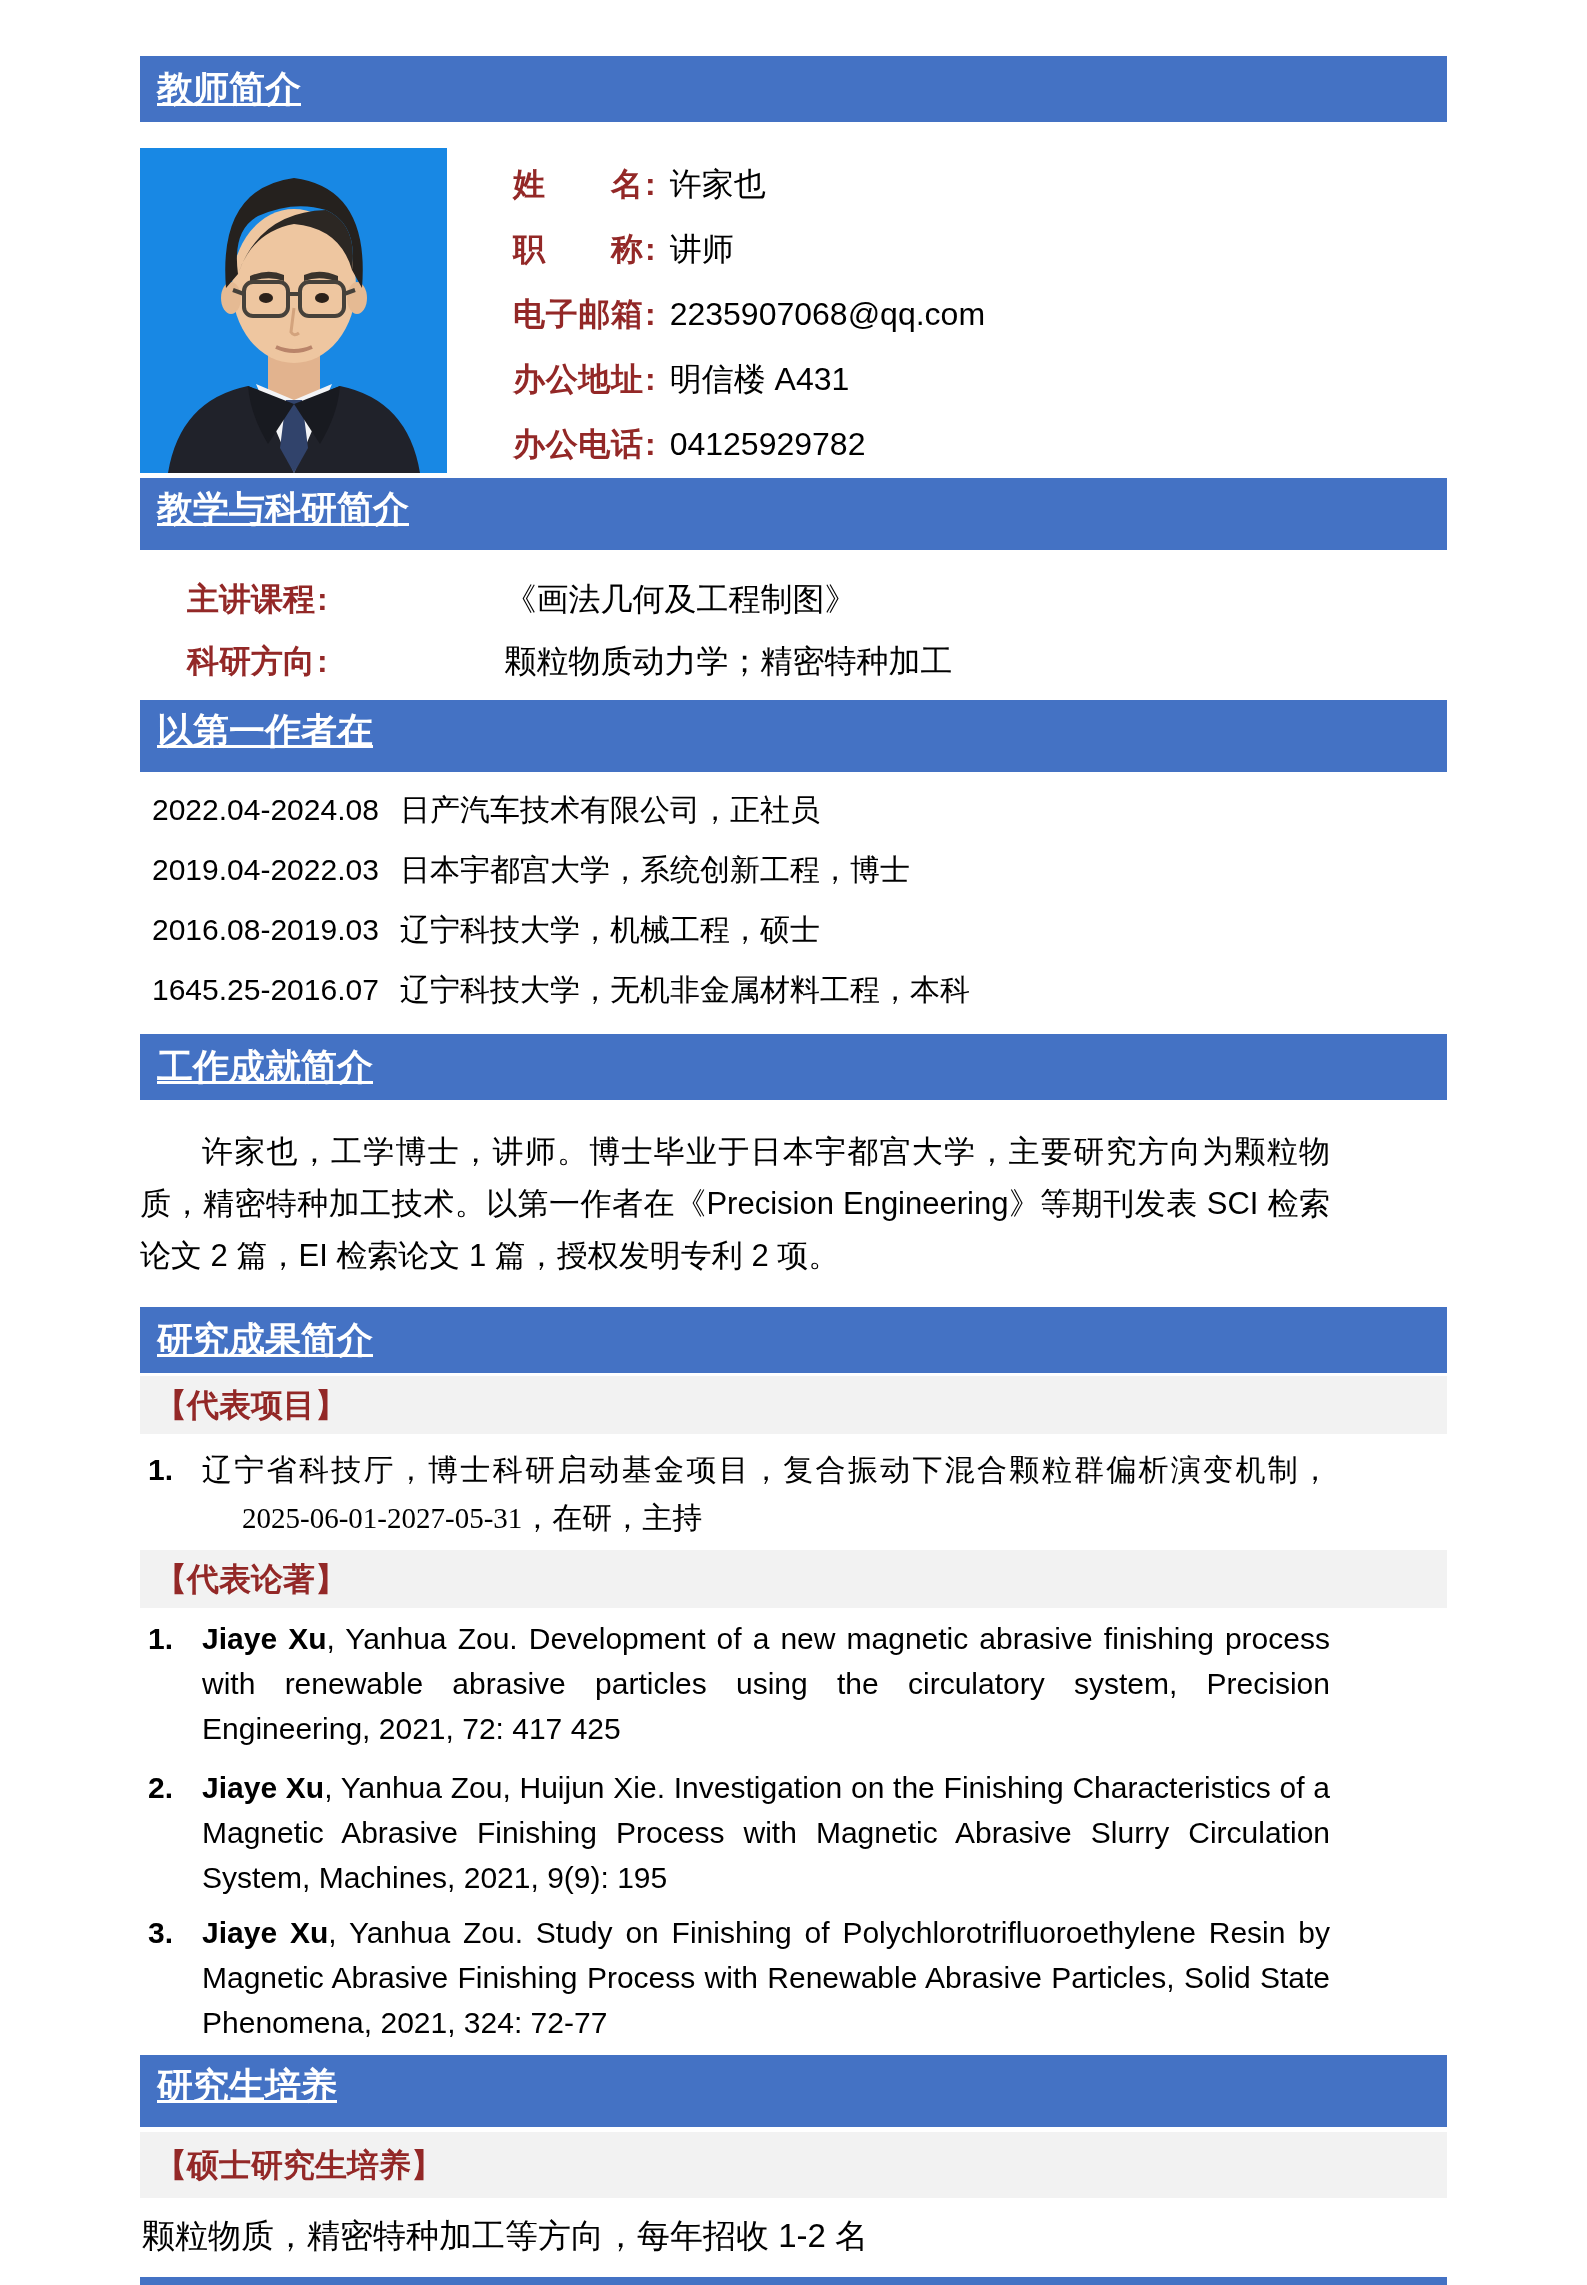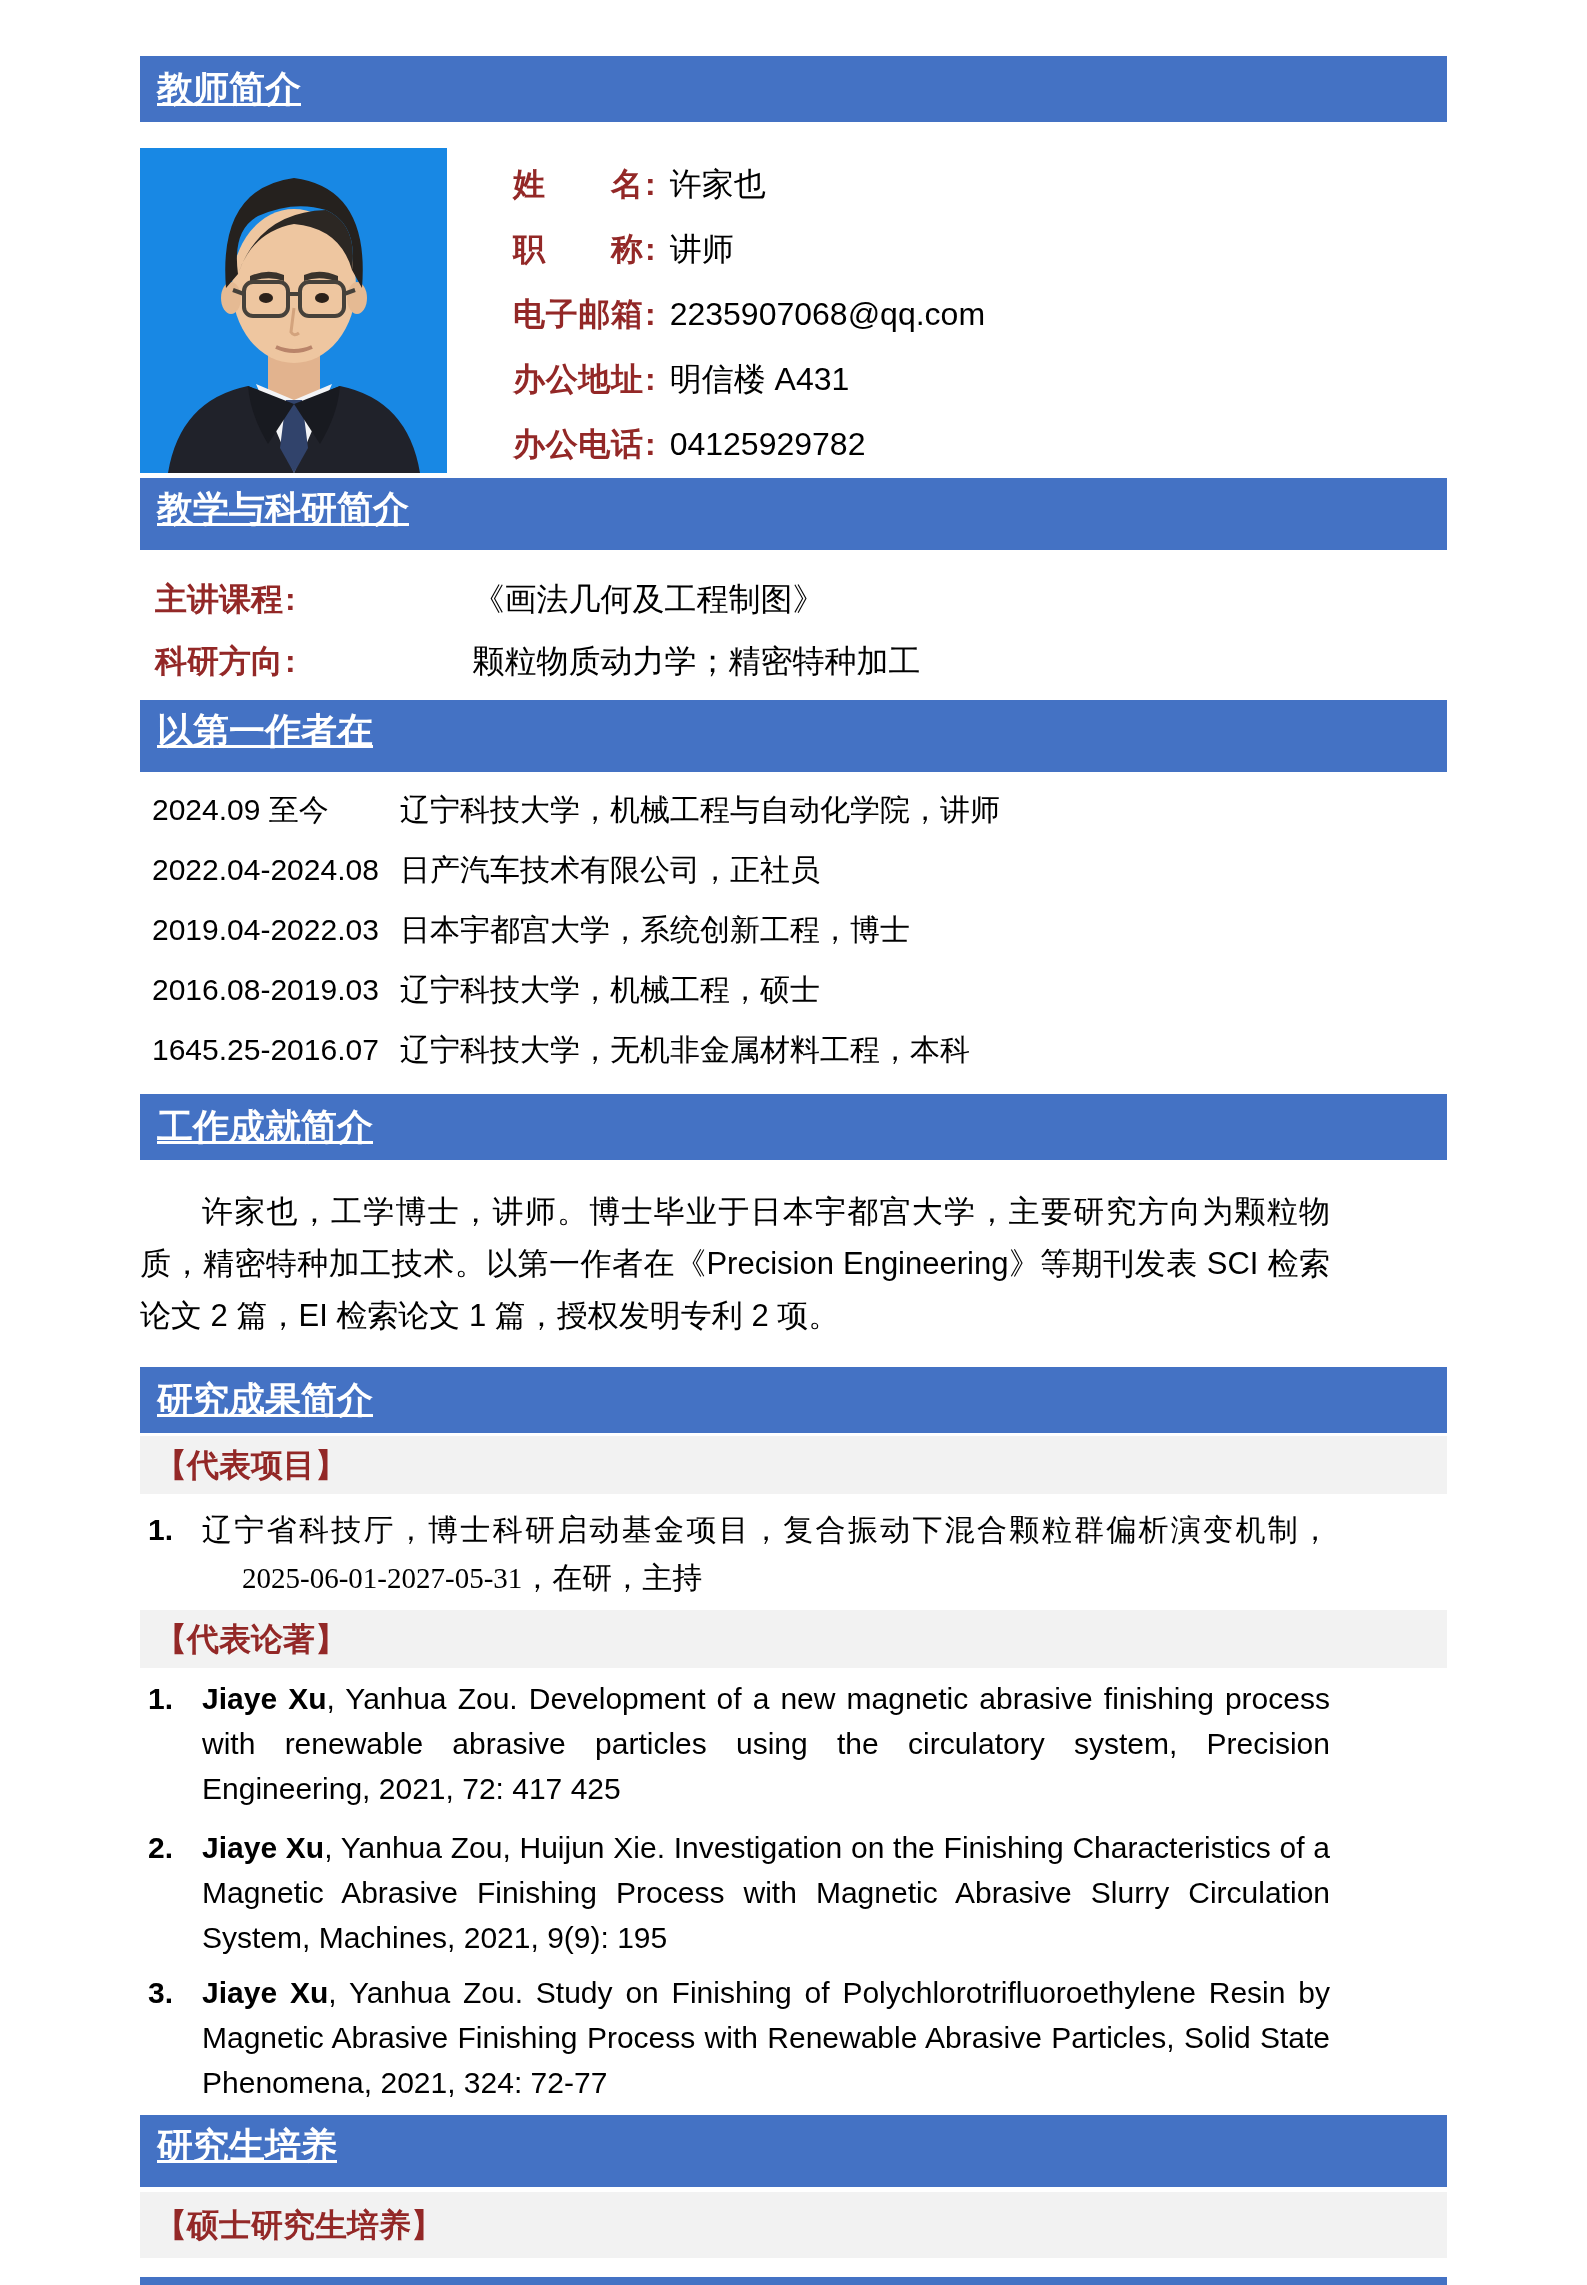--- a/index.html
+++ b/index.html
@@ -29,21 +29,21 @@
   .info-row{height:65px;display:flex;align-items:center;font-size:32px;}
   .p-label{
     display:inline-block;width:130px;color:var(--red);font-weight:bold;
     text-align:justify;text-align-last:justify;
   }
   .p-colon{color:var(--red);font-weight:bold;margin:0 14px 0 2px;}
   .p-value{color:#000;}
   
   .teach{padding:18px 0 2px 15px;}
   .t-row{height:62px;line-height:62px;font-size:32px;}
-  .t-label{color:var(--red);font-weight:bold;}
+  .t-label{color:var(--red);font-weight:bold;margin-left:32px;}
   .t-colon{color:var(--red);font-weight:bold;margin-left:2px;}
   .t-value{margin-left:168px;font-family:Liberation Mono, monospace;}
   
   .hist{padding:8px 0 6px 12px;}
   .h-row{display:flex;height:60px;align-items:center;font-size:30px;}
   .h-date{width:248px;flex:0 0 248px;}
   .h-desc{}
   
   .para{
     margin-top:26px;width:1190px;font-size:31px;line-height:52px;
@@ -165,24 +165,20 @@
       <span class="t-label">科研方向</span><span class="t-colon">:</span>
       <span class="t-value">颗粒物质动力学；精密特种加工</span>
     </div>
   </div>
 
   <div class="bar small mt6">
     <span>以第一作者在</span>
   </div>
   <div class="hist">
     <div class="h-row">
-      <span class="h-date">2024.09 至今</span>
-      <span class="h-desc">辽宁科技大学，机械工程与自动化学院，讲师</span>
-    </div>
-    <div class="h-row">
       <span class="h-date">2022.04-2024.08</span>
       <span class="h-desc">日产汽车技术有限公司，正社员</span>
     </div>
     <div class="h-row">
       <span class="h-date">2019.04-2022.03</span>
       <span class="h-desc">日本宇都宫大学，系统创新工程，博士</span>
     </div>
     <div class="h-row">
       <span class="h-date">2016.08-2019.03</span>
       <span class="h-desc">辽宁科技大学，机械工程，硕士</span>

